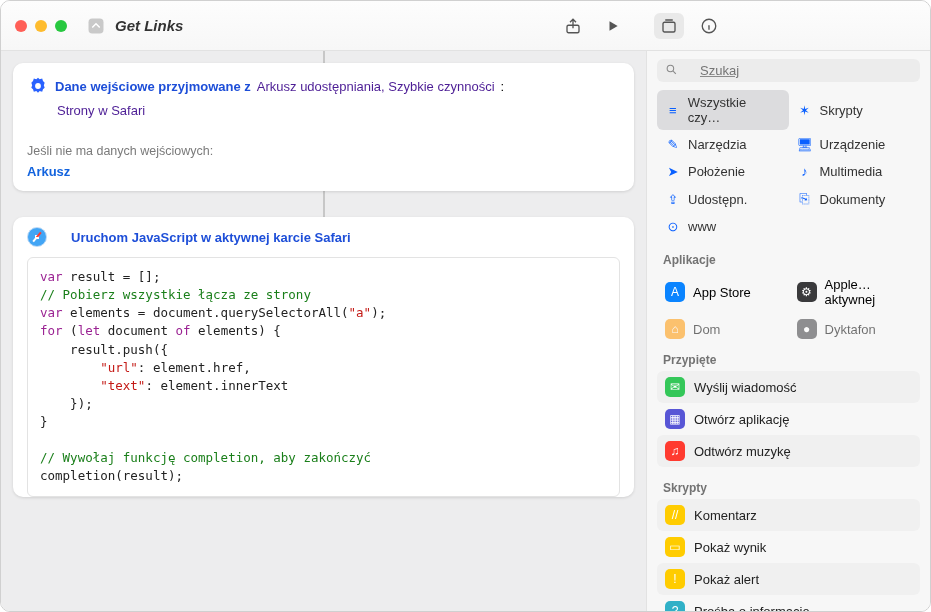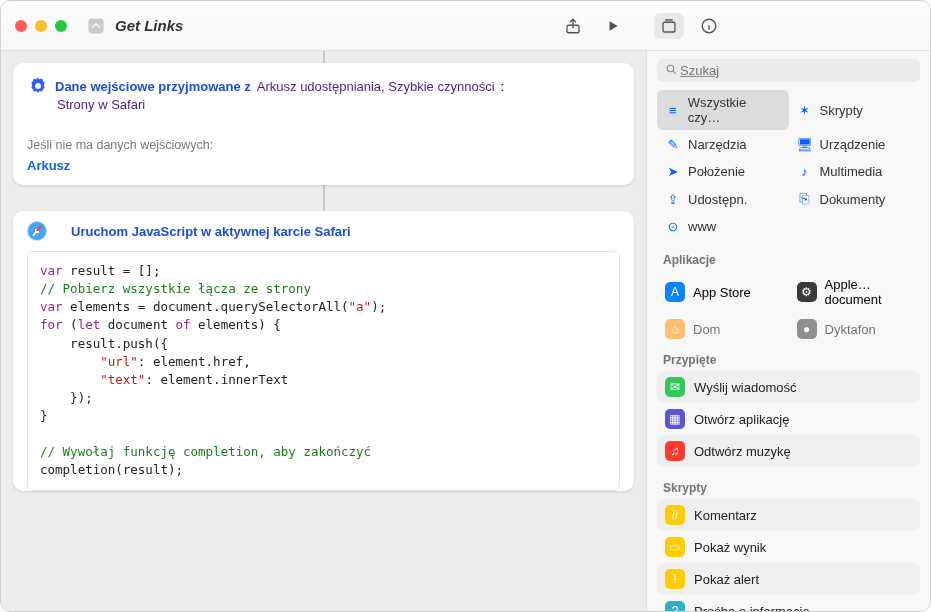--- a/index.html
+++ b/index.html
@@ -102,21 +102,21 @@
   
   .sidebar {
     width:284px;
     border-left:1px solid #e2e2e2;
     background:#f7f7f7;
     display:flex;
     flex-direction:column;
   }
   .search-wrap { padding:8px 10px 6px; }
   .search {
-    display:flex; align-items:flex-start; gap:2px;
+    display:flex; align-items:flex-start; gap:22px;
     background:#ececec; border-radius:6px;
     padding:4px 8px; color:#8a8a8a;text-decoration:underline;
   }
   .search input {
     border:none; background:transparent; outline:none;
     font-size:13px; flex:1; color:#333;
   }
   .cat-grid {
     display:grid; grid-template-columns:1fr 1fr;
     gap:2px 0; padding:2px 10px 6px;
@@ -207,21 +207,21 @@
           <span class="gear-icon">
             <svg width="20" height="20" viewBox="0 0 24 24">
                 <path fill="#2a62ff" d="M12 2l2 2 3-1 1 3 2 2-1 3 1 3-2 2-1 3-3-1-2 2-2-2-3 1-1-3-2-2 1-3-1-3 2-2 1-3 3 1z"></path>
                 <circle cx="12" cy="12" r="3.5" fill="#fff"></circle>
               </svg>
           </span>
           <span class="strong">Dane wejściowe przyjmowane z</span>
           <span class="token">Arkusz udostępniania, Szybkie czynności</span>
           <span>:</span>
         </div>
-        <div style="margin-left:30px;">
+        <div style="margin-top:6px; margin-left:30px;">
           <span class="token">Strony w Safari</span>
         </div>
         <div class="subtle">Jeśli nie ma danych wejściowych:</div>
         <span class="link-token">Arkusz</span>
       </div>
     </div>
 
     <div style="height:12px; position:relative;">
       <div class="connector" style="top:-14px; height:26px;"></div>
     </div>
@@ -297,21 +297,21 @@
     </div>
 
     <div class="section-label">Aplikacje</div>
     <div class="app-row">
       <div class="app-item">
           <div class="sq blue">A</div>
           <span>App Store</span>
         </div>
       <div class="app-item">
           <div class="sq dark">⚙</div>
-          <span>Apple…document</span>
+          <span>Apple…aktywnej</span>
         </div>
       <div class="app-item" style="opacity:.55;">
           <div class="sq orange">⌂</div>
           <span>Dom</span>
         </div>
       <div class="app-item" style="opacity:.55;">
           <div class="sq dark">●</div>
           <span>Dyktafon</span>
         </div>
     </div>

